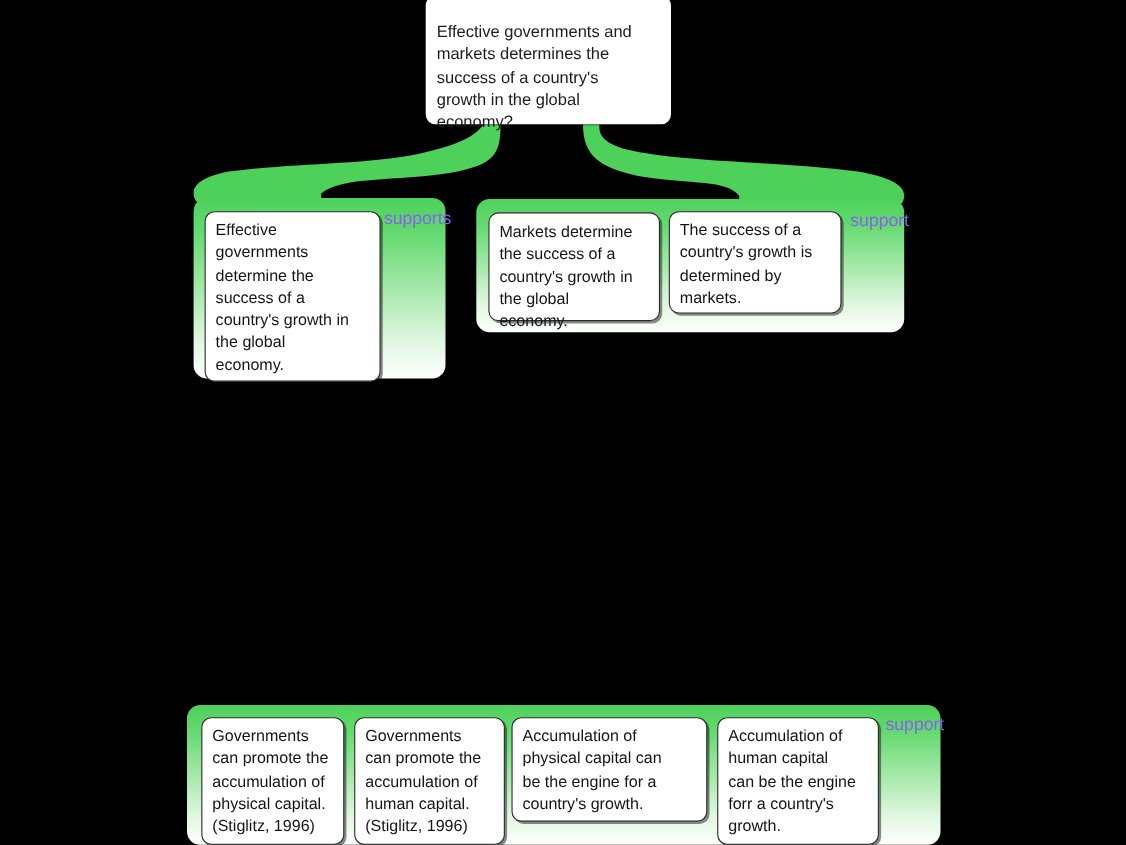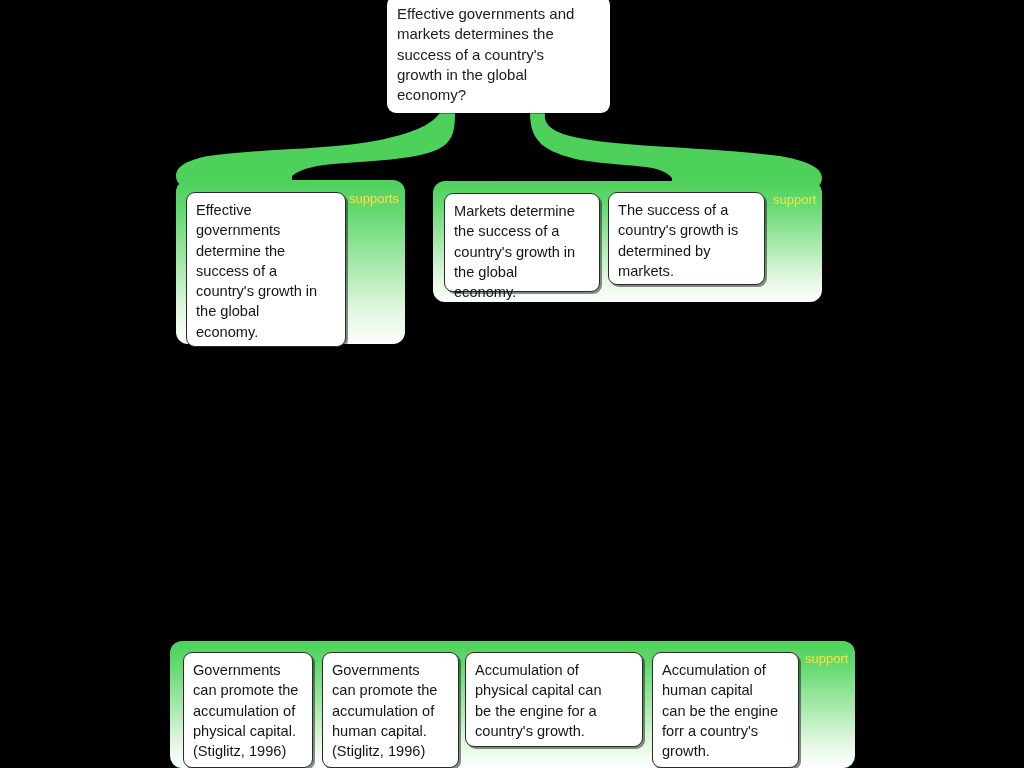--- a/index.html
+++ b/index.html
@@ -42,36 +42,37 @@
     box-sizing: border-box;
     padding: 8px 10px 6px 10px;
     z-index: 5;
     box-shadow: 1px 1px 0 rgba(0,0,0,0.35);
   }
   .root-card .txt {
     font-size: 15px;
     line-height: 20.3px;
     color: #1b1b1b;
     white-space: pre-line;
+    margin-top: 16px;
   }
 
   
   .group {
     position: absolute;
     z-index: 2;
     border-radius: 12px;
     background: linear-gradient(to bottom, #4ed15b 0%, #62d96e 18%, #a8e9ac 52%, #e2f7e2 80%, #fdfffd 100%);
     box-shadow: 1px 1px 0 rgba(0,0,0,0.30);
     box-sizing: border-box;
     overflow: hidden;
   }
   .group-label {
     position: absolute;
-    font-size: 13px;
-    color: #fde047;
+    font-size: 16px;
+    color: #8b5cf6;
     white-space: nowrap;
     z-index: 6;
   }
 
   
   .card {
     position: absolute;
     background: #ffffff;
     border: 1.3px solid #2b2b2b;
     border-radius: 9px;

